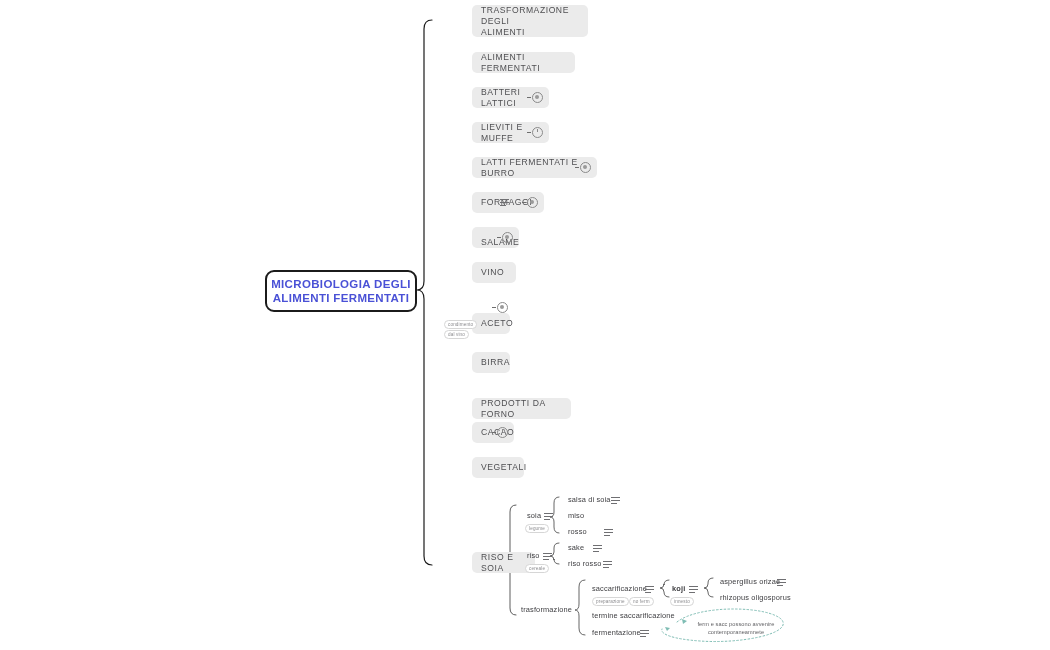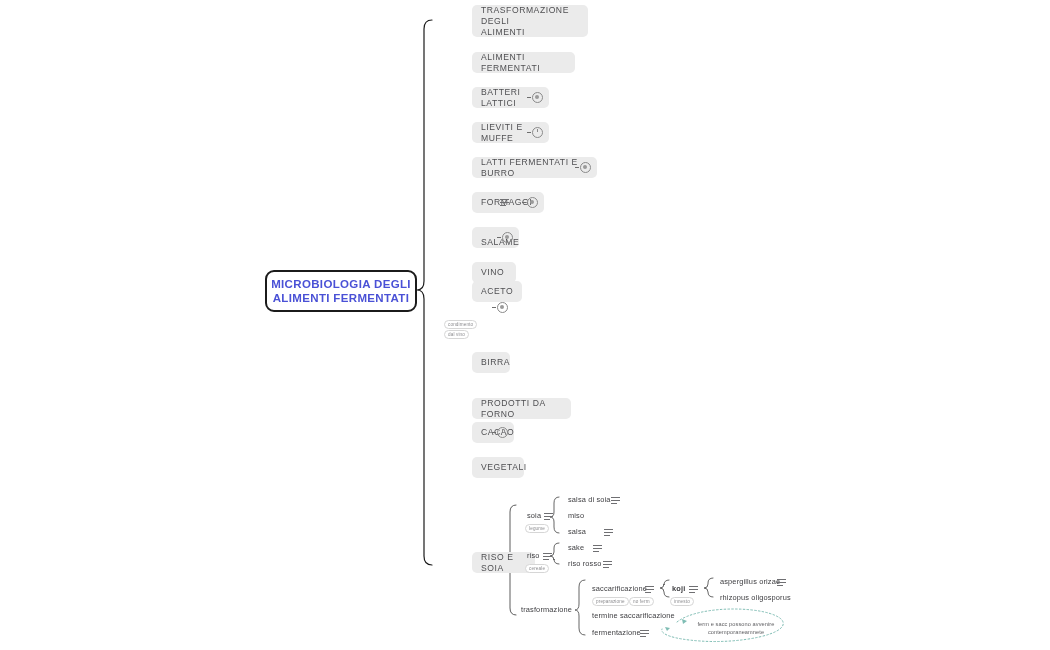--- a/index.html
+++ b/index.html
@@ -210,21 +210,21 @@
       <div class="topic" style="left: 444px; top: 227px; width: 47px; align-items: flex-end;">
         <div class="topic-label">SALAME</div>
       </div>
       <div class="icon-wrap" style="left: 497px; top: 231px;">
         <span class="dash"></span>
         <span class="badge"></span>
       </div>
       <div class="topic" style="left: 444px; top: 262px; width: 44px;">
         <div class="topic-label">VINO</div>
       </div>
-      <div class="topic" style="left: 444px; top: 281px; width: 50px;">
+      <div class="topic" style="left: 444px; top: 313px; width: 38px;">
         <div class="topic-label">ACETO</div>
       </div>
       <div class="icon-wrap" style="left: 492px; top: 301px;">
         <span class="dash"></span>
         <span class="badge"></span>
       </div>
       <div class="topic" style="left: 444px; top: 352px; width: 38px;">
         <div class="topic-label">BIRRA</div>
       </div>
       <div class="topic" style="left: 444px; top: 398px; width: 99px;">
@@ -266,21 +266,21 @@
 
   <div class="sub" style="left:568px;top:495px;">salsa di soia</div>
   <div class="lines-icon" style="left:611px;top:497px;">
       <i></i>
       <i></i>
       <i></i>
     </div>
 
   <div class="sub" style="left:568px;top:511px;">miso</div>
 
-  <div class="sub" style="left:568px;top:527px;">salsa</div>
+  <div class="sub" style="left:568px;top:527px;">rosso</div>
   <div class="lines-icon" style="left:604px;top:529px;">
       <i></i>
       <i></i>
       <i></i>
     </div>
 
   <div class="sub" style="left:527px;top:551px;">riso</div>
   <div class="lines-icon" style="left:543px;top:553px;">
       <i></i>
       <i></i>

